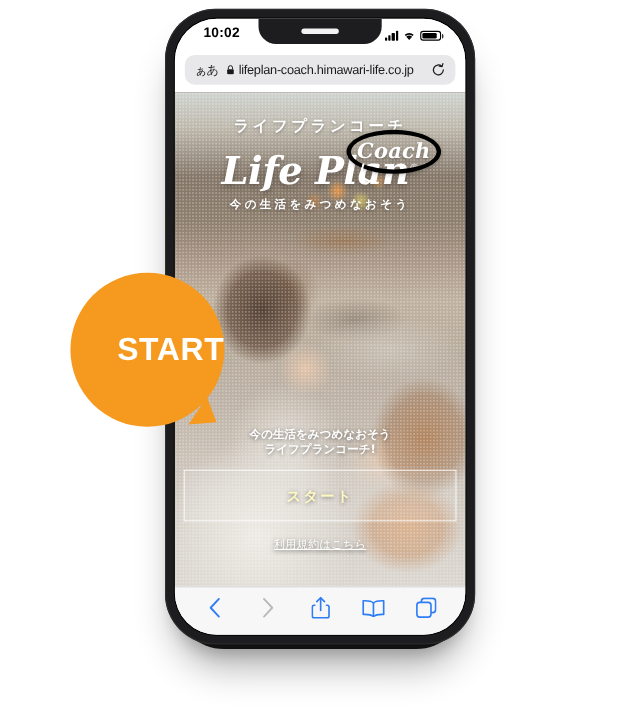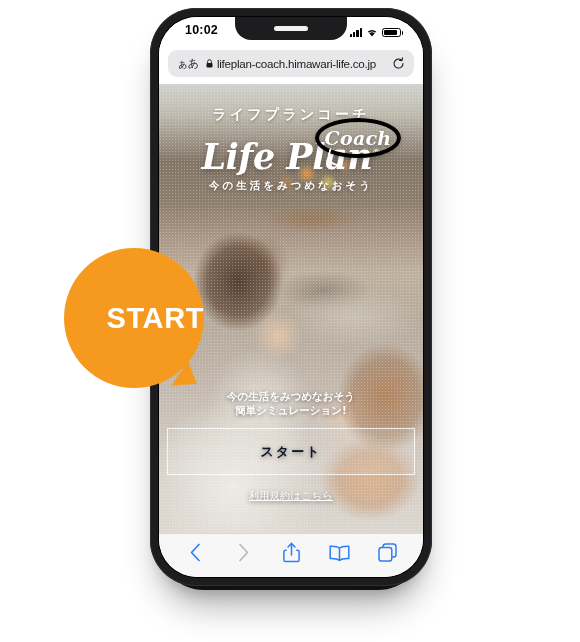--- a/index.html
+++ b/index.html
@@ -213,21 +213,21 @@
     font-size:10.5px; line-height:14px; font-weight:bold; color:#fff;
     text-shadow:0 1px 4px rgba(0,0,0,.5);
     font-family:"DejaVu Sans",sans-serif;
     margin-bottom:11px;
   }
   .start-btn{
     margin:0 8px; height:47px;
     border:1px solid rgba(255,255,255,.78);
     background:rgba(255,255,255,.10);
     display:flex; align-items:center; justify-content:center;
-    font-size:13px; font-weight:bold; color:#0f172a; letter-spacing:2px;
+    font-size:13px; font-weight:bold; color:#fef9c3; letter-spacing:2px;
     text-shadow:0 1px 4px rgba(0,0,0,.45);
     font-family:"DejaVu Sans",sans-serif;
     cursor:pointer;
   }
   .terms{
     margin-top:14px; font-size:10px; color:#fff; text-decoration:underline;
     text-shadow:0 1px 4px rgba(0,0,0,.5);
     font-family:"DejaVu Sans",sans-serif; display:inline-block;
     letter-spacing:.4px;
   }
@@ -335,21 +335,21 @@
               <div class="coach-bubble">
                 <span>Coach</span>
               </div>
             </div>
             <div class="tagline">今の生活をみつめなおそう</div>
           </div>
 
           <div class="cta">
             <div class="cta-lead">
               <div>今の生活をみつめなおそう</div>
-              <div>簡単シミュレーション!</div>
+              <div>ライフプランコーチ!</div>
             </div>
             <div class="start-btn">スタート</div>
             <a class="terms">利用規約はこちら</a>
           </div>
         </div>
 
         <div class="toolbar">
           <div class="tb">
             <svg width="13" height="19" viewBox="0 0 13 19">
                 <path d="M10 1.5 2.5 9.5 10 17.5" fill="none" stroke="#2f7df6" stroke-width="1.7" stroke-linecap="round" stroke-linejoin="round"></path>

